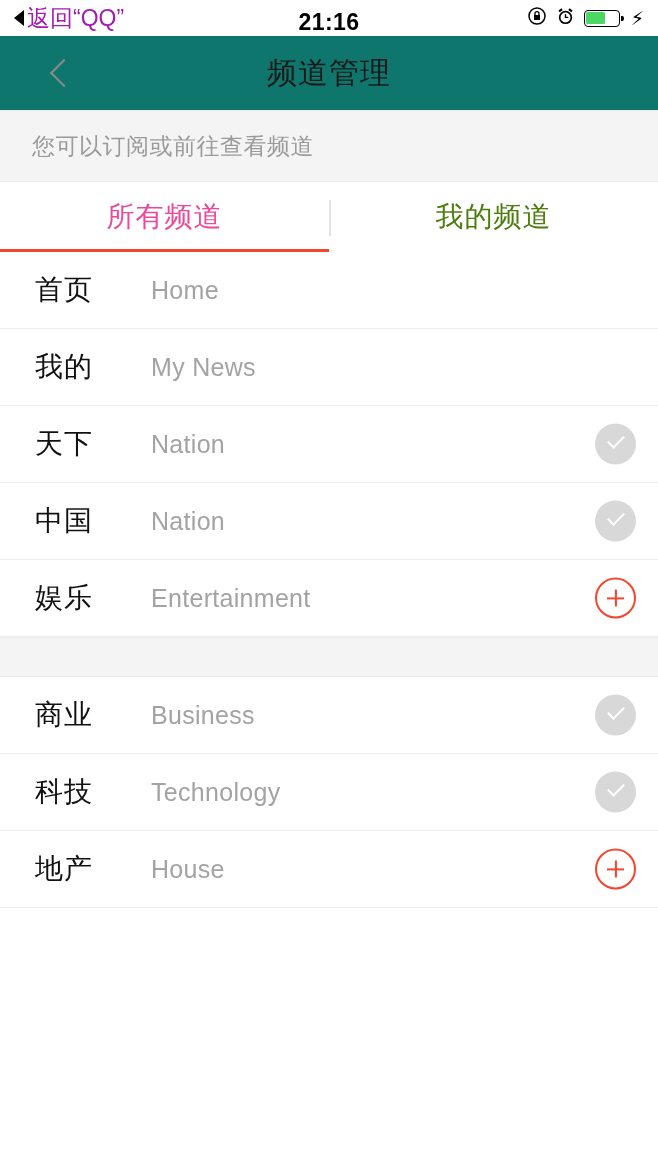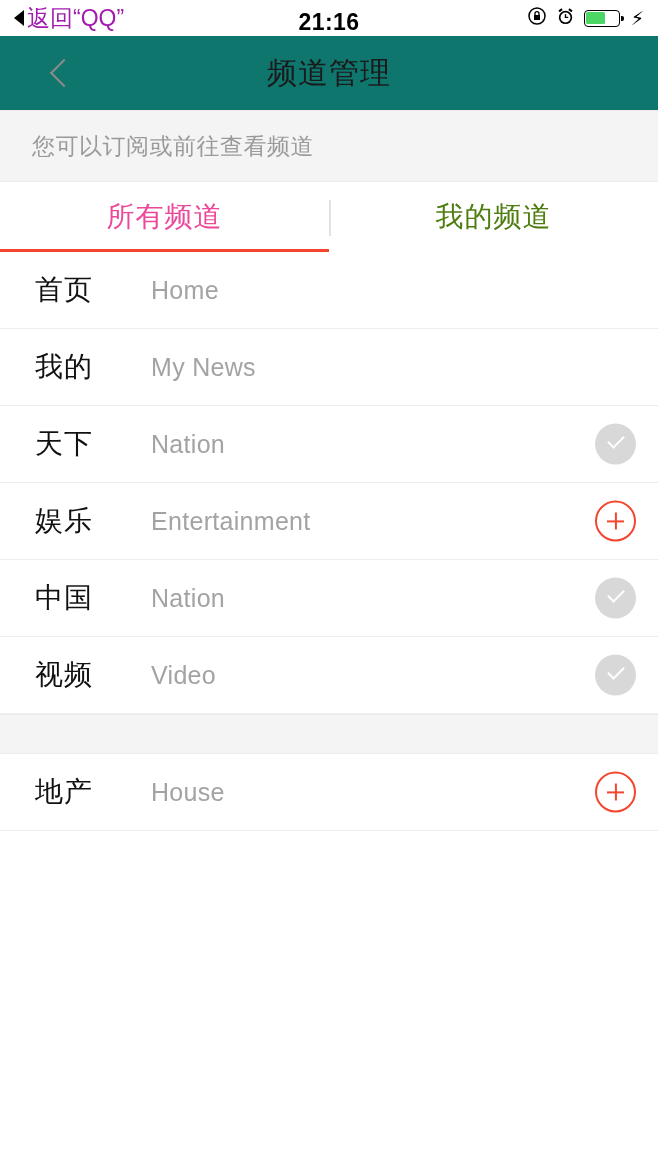--- a/index.html
+++ b/index.html
@@ -335,41 +335,48 @@
         <span class="row-en">My News</span>
       </div>
       <div class="row">
         <span class="row-cn">天下</span>
         <span class="row-en">Nation</span>
         <div class="row-action">
           <div class="act-check"></div>
         </div>
       </div>
       <div class="row">
+        <span class="row-cn">中国</span>
+        <span class="row-en">Nation</span>
+        <div class="row-action">
+          <div class="act-check"></div>
+        </div>
+      </div>
+      <div class="row">
         <span class="row-cn">娱乐</span>
         <span class="row-en">Entertainment</span>
         <div class="row-action">
           <div class="act-plus"></div>
         </div>
       </div>
-      <div class="row">
-        <span class="row-cn">中国</span>
-        <span class="row-en">Nation</span>
+      <div class="section-gap"></div>
+      <div class="row">
+        <span class="row-cn">商业</span>
+        <span class="row-en">Business</span>
         <div class="row-action">
           <div class="act-check"></div>
         </div>
       </div>
       <div class="row">
-        <span class="row-cn">视频</span>
-        <span class="row-en">Video</span>
+        <span class="row-cn">科技</span>
+        <span class="row-en">Technology</span>
         <div class="row-action">
           <div class="act-check"></div>
         </div>
       </div>
-      <div class="section-gap"></div>
       <div class="row">
         <span class="row-cn">地产</span>
         <span class="row-en">House</span>
         <div class="row-action">
           <div class="act-plus"></div>
         </div>
       </div>
     </div>
 
 </div>

